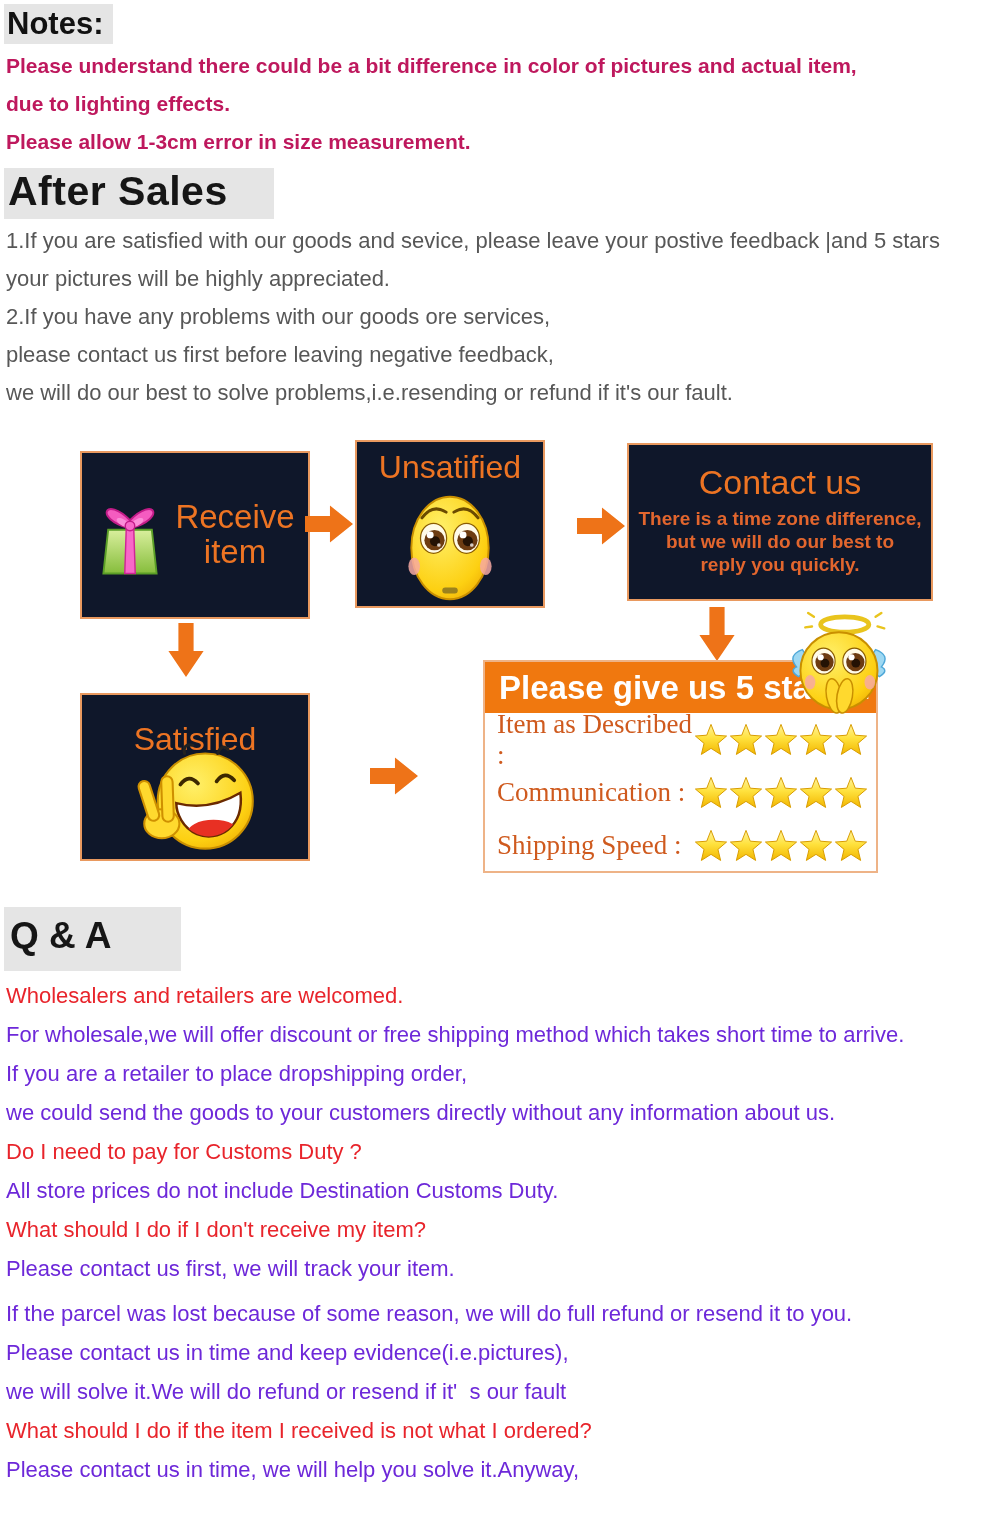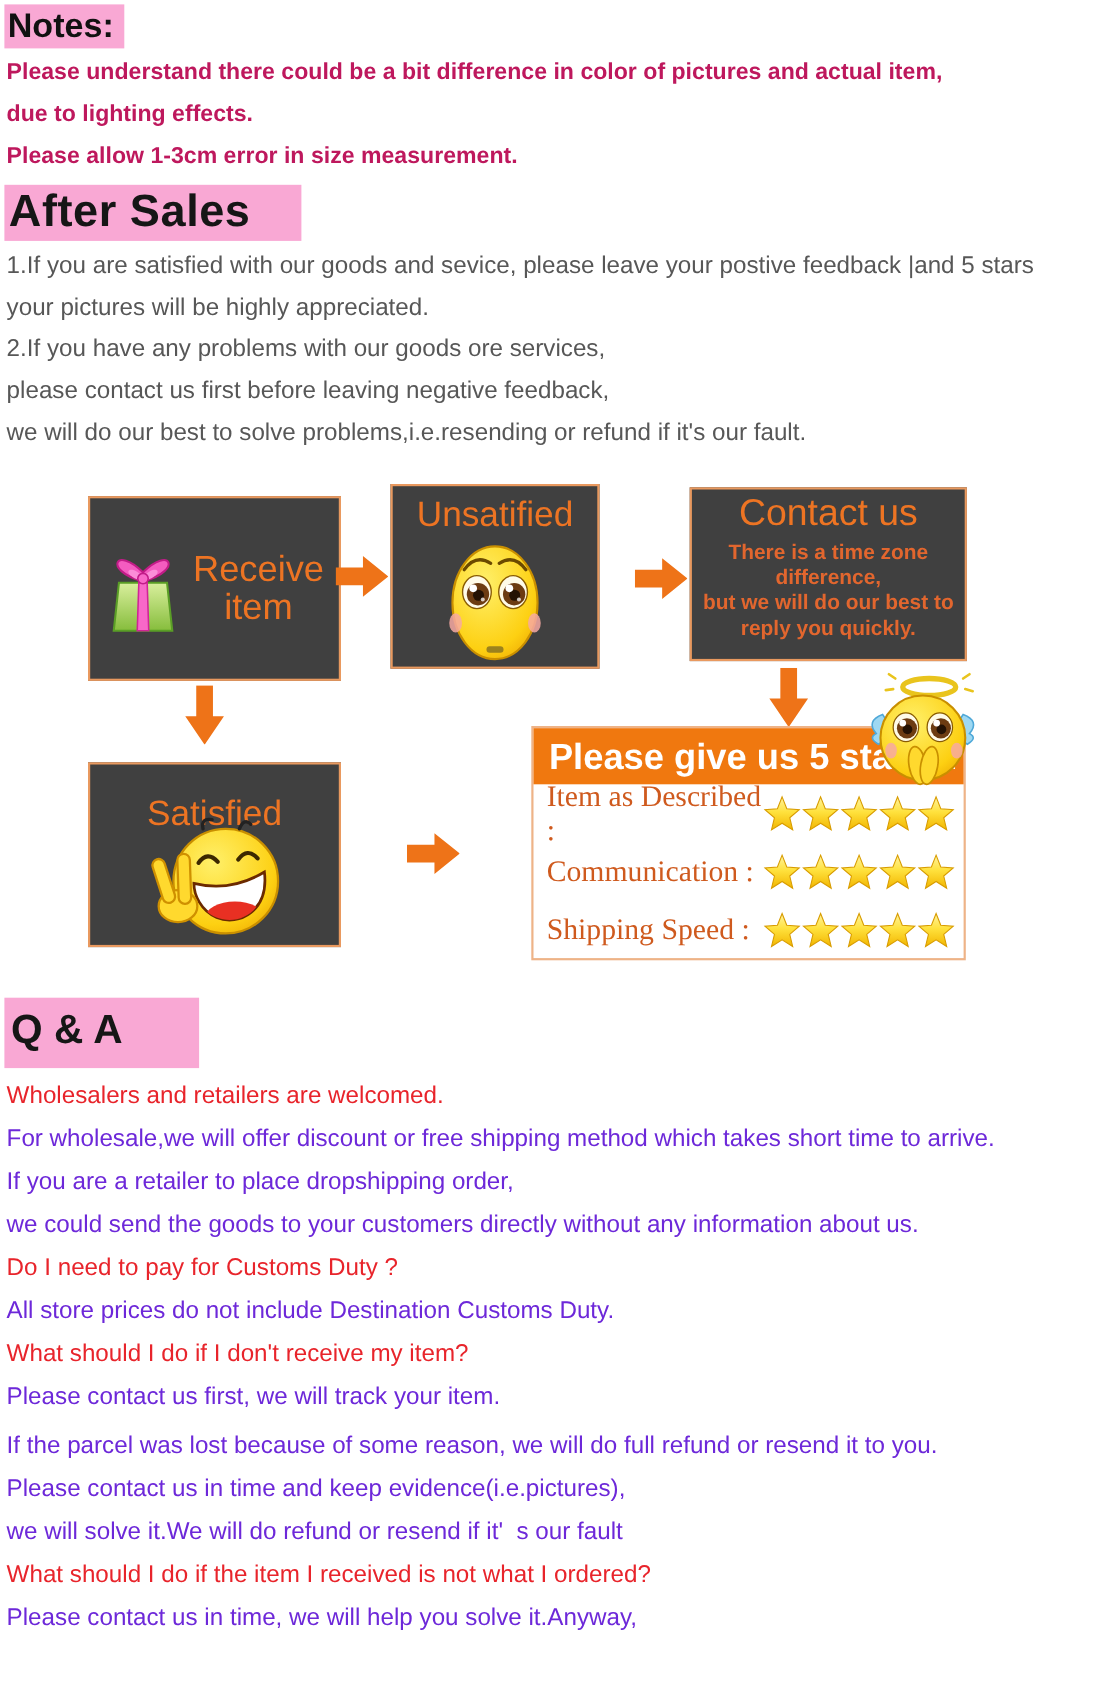--- a/index.html
+++ b/index.html
@@ -1,38 +1,38 @@
 <!DOCTYPE html>
 <html><head>
 <meta charset="utf-8">
 <style>
   html,body{margin:0;padding:0;background:#ffffff;}
   body{width:1000px;height:1530px;overflow:hidden;font-family:"Liberation Sans","DejaVu Sans",sans-serif;}
   .page{position:relative;width:1000px;height:1530px;background:#fff;}
 
   
-  .hl{background:#f9a8d4;display:inline-block;}
+  .hl{background:#e5e5e5;display:inline-block;}
   h1.notes{margin:4px 0 10px 4px;font-size:31px;font-weight:bold;color:#111;}
   h1.notes .hl{padding:2px 10px 2px 3px;}
   h2.aftersales{margin:4px 0 10px 4px;font-size:41px;font-weight:bold;color:#161616;letter-spacing:0.5px;}
   h2.aftersales .hl{padding:0 46px 4px 4px;}
   h2.qa{margin:22px 0 12px 4px;font-size:37px;font-weight:bold;color:#161616;}
   h2.qa .hl{padding:8px 70px 14px 6px;}
 
   .note-line{margin:0 0 14px 6px;font-size:21px;font-weight:600;color:#be185d;line-height:24px;}
   .as-line{margin:0 0 14px 6px;font-size:22px;font-weight:400;color:#575757;line-height:24px;}
 
   
   .flow{position:relative;width:1000px;height:450px;margin-top:30px;}
-  .fbox{position:absolute;background:#404040;border:2px solid #e9995f;box-sizing:border-box;}
+  .fbox{position:absolute;background:#0f172a;border:2px solid #e9995f;box-sizing:border-box;}
   .fbox .ftitle{font-size:32px;color:#ed7423;text-align:center;line-height:1.05;}
   .box-receive{left:80px;top:16px;width:230px;height:168px;display:flex;align-items:center;justify-content:center;gap:4px;}
   .box-receive .ftitle{font-size:33px;width:126px;}
   .box-unsat{left:355px;top:5px;width:190px;height:168px;text-align:center;padding-top:9px;}
-  .box-contact{left:627px;top:8px;width:252px;height:158px;text-align:center;padding-top:4px;}
+  .box-contact{left:627px;top:8px;width:306px;height:158px;text-align:center;padding-top:20px;}
   .box-contact .ftitle{font-size:34px;margin-bottom:6px;}
   .contact-line{font-size:19px;font-weight:600;color:#e2662e;line-height:23px;text-align:center;}
   .box-satisfied{left:80px;top:258px;width:230px;height:168px;text-align:center;padding-top:28px;}
 
   .arr{position:absolute;background:#ee7318;}
   .arr-r{width:48px;height:42px;clip-path:polygon(0 31%,52% 31%,52% 6%,100% 50%,52% 94%,52% 69%,0 69%);}
   .arr-d{width:40px;height:54px;clip-path:polygon(31% 0,69% 0,69% 52%,94% 52%,50% 100%,6% 52%,31% 52%);}
   .arr1{left:305px;top:68px;}
   .arr2{left:577px;top:70px;}
   .arr3{left:370px;top:320px;}

